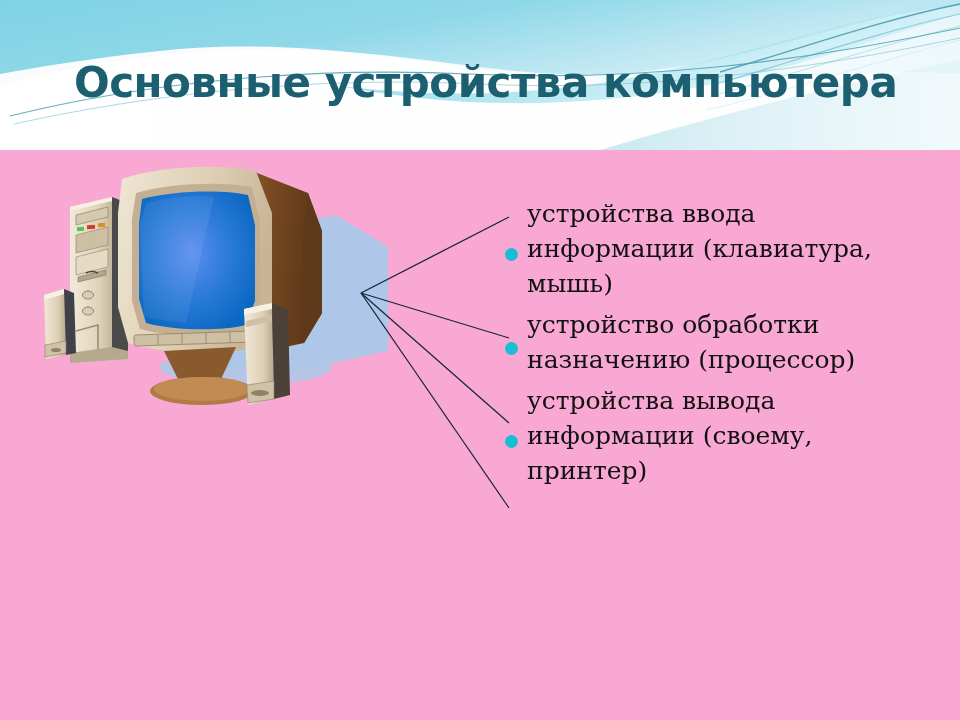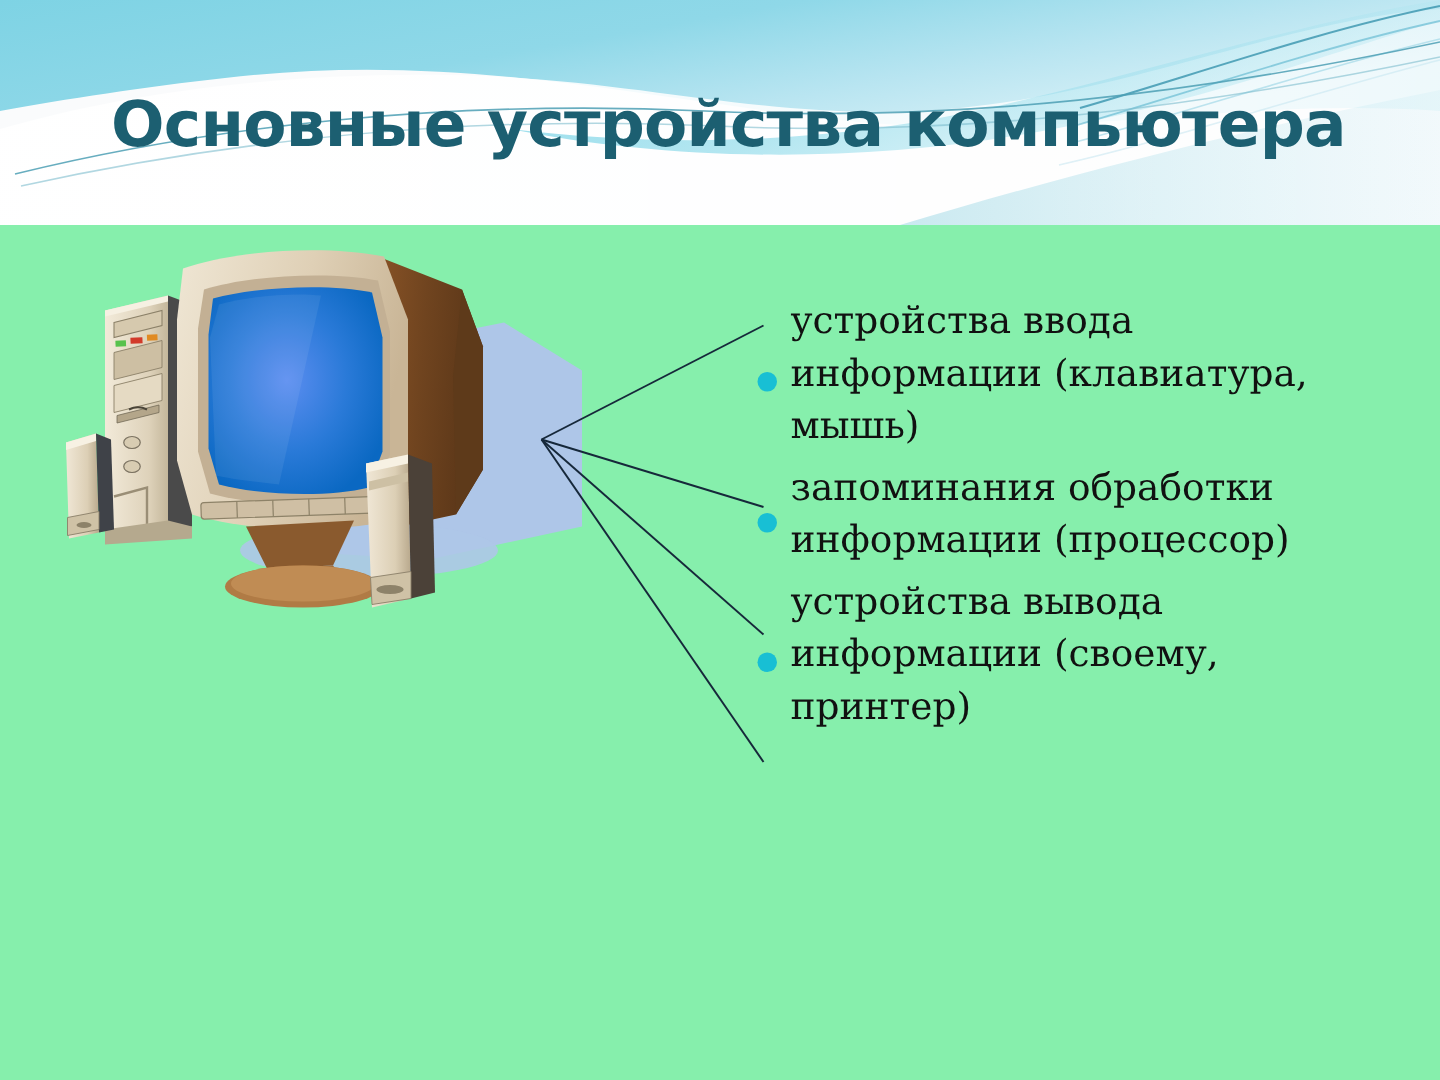--- a/index.html
+++ b/index.html
@@ -6,21 +6,21 @@
   html, body {
     margin: 0;
     padding: 0;
     background: #ffffff;
   }
   #slide {
     position: relative;
     width: 960px;
     height: 720px;
     overflow: hidden;
-    background: #86efac;
+    background: #f9a8d4;
     font-family: "Liberation Sans", sans-serif;
   }
 
   
   #header-art {
     position: absolute;
     left: 0; top: 0;
     width: 960px; height: 150px;
     overflow: hidden;
     pointer-events: none;
@@ -276,21 +276,21 @@
   <div id="bullet-list">
 
     <div class="bullet-row">
       <span class="bullet-dot"></span>
       <span class="bullet-text"> устройства ввода информации (клавиатура, мышь)</span>
     </div>
 
 
     <div class="bullet-row">
       <span class="bullet-dot"></span>
-      <span class="bullet-text"> запоминания обработки информации (процессор)</span>
+      <span class="bullet-text"> устройство обработки назначению (процессор)</span>
     </div>
 
     <div class="bullet-row">
       <span class="bullet-dot"></span>
       <span class="bullet-text"> устройства вывода информации (своему, принтер)</span>
     </div>
 
   </div>
 
 

